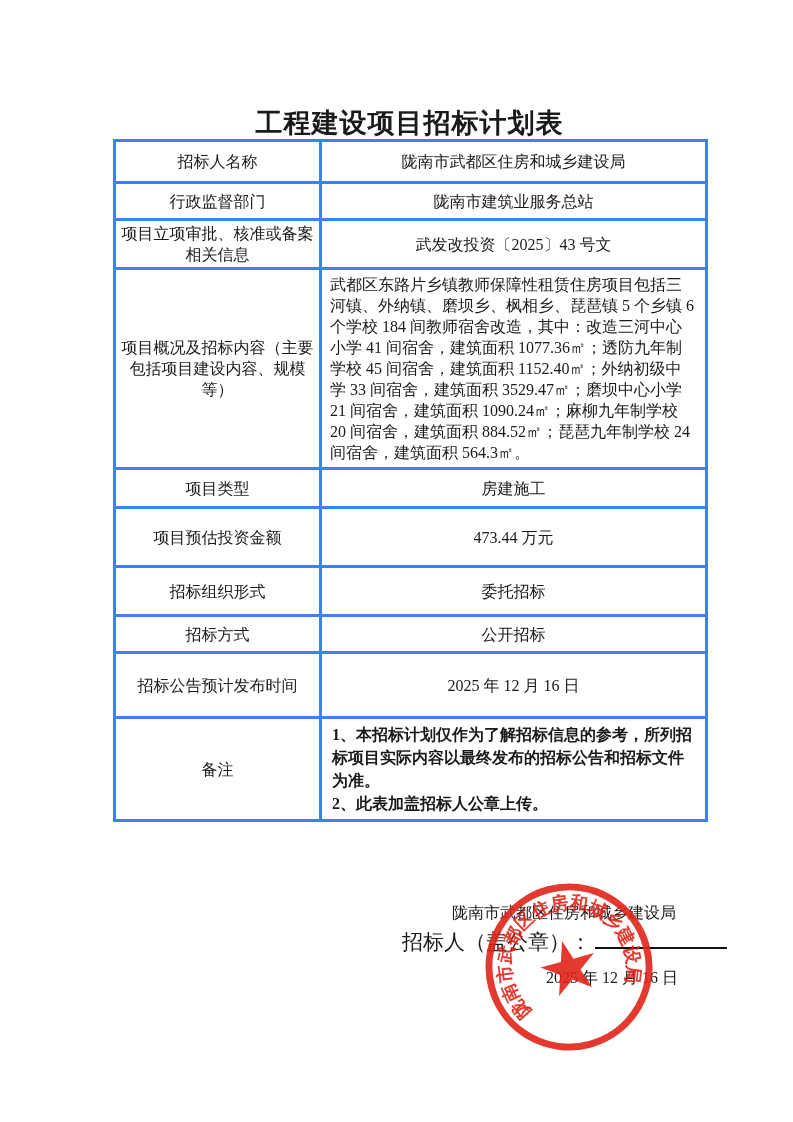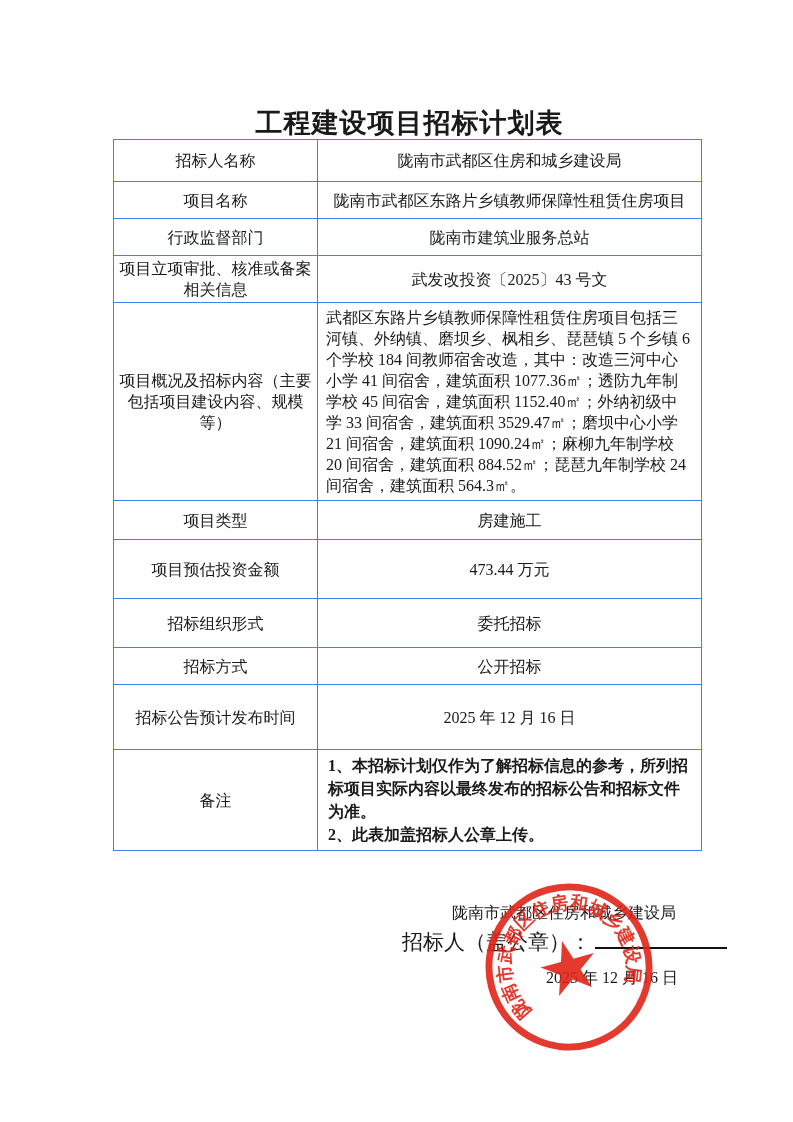--- a/index.html
+++ b/index.html
@@ -23,21 +23,21 @@
     margin:13px;
   }
   table.plan{
     position:absolute;
     left:113px;top:139px;
     width:570px;
     border-collapse:collapse;
     table-layout:fixed;
   }
   table.plan td{
-    border:1px solid #3b82f6;
+    border:3px solid #3b82f6;
     font-size:16px;
     vertical-align:middle;
     padding:2px 4px;
     overflow:hidden;
   }
   td.lbl{
     width:195px;
     text-align:center;
     line-height:21px;
   }
@@ -100,24 +100,20 @@
 
   <h1 class="doc-title">工程建设项目招标计划表</h1>
 
   <table class="plan">
     <tbody>
       <tr style="height:42px">
         <td class="lbl">招标人名称</td>
         <td class="val">陇南市武都区住房和城乡建设局</td>
       </tr>
       <tr style="height:37px">
-        <td class="lbl">项目名称</td>
-        <td class="val">陇南市武都区东路片乡镇教师保障性租赁住房项目</td>
-      </tr>
-      <tr style="height:37px">
         <td class="lbl">行政监督部门</td>
         <td class="val">陇南市建筑业服务总站</td>
       </tr>
       <tr style="height:46px">
         <td class="lbl">项目立项审批、核准或备案相关信息</td>
         <td class="val">武发改投资〔2025〕43 号文</td>
       </tr>
       <tr style="height:190px">
         <td class="lbl">项目概况及招标内容（主要包括项目建设内容、规模等）</td>
         <td class="val para">武都区东路片乡镇教师保障性租赁住房项目包括三河镇、外纳镇、磨坝乡、枫相乡、琵琶镇 5 个乡镇 6 个学校 184 间教师宿舍改造，其中：改造三河中心小学 41 间宿舍，建筑面积 1077.36㎡；透防九年制学校 45 间宿舍，建筑面积 1152.40㎡；外纳初级中学 33 间宿舍，建筑面积 3529.47㎡；磨坝中心小学 21 间宿舍，建筑面积 1090.24㎡；麻柳九年制学校 20 间宿舍，建筑面积 884.52㎡；琵琶九年制学校 24 间宿舍，建筑面积 564.3㎡。</td>

